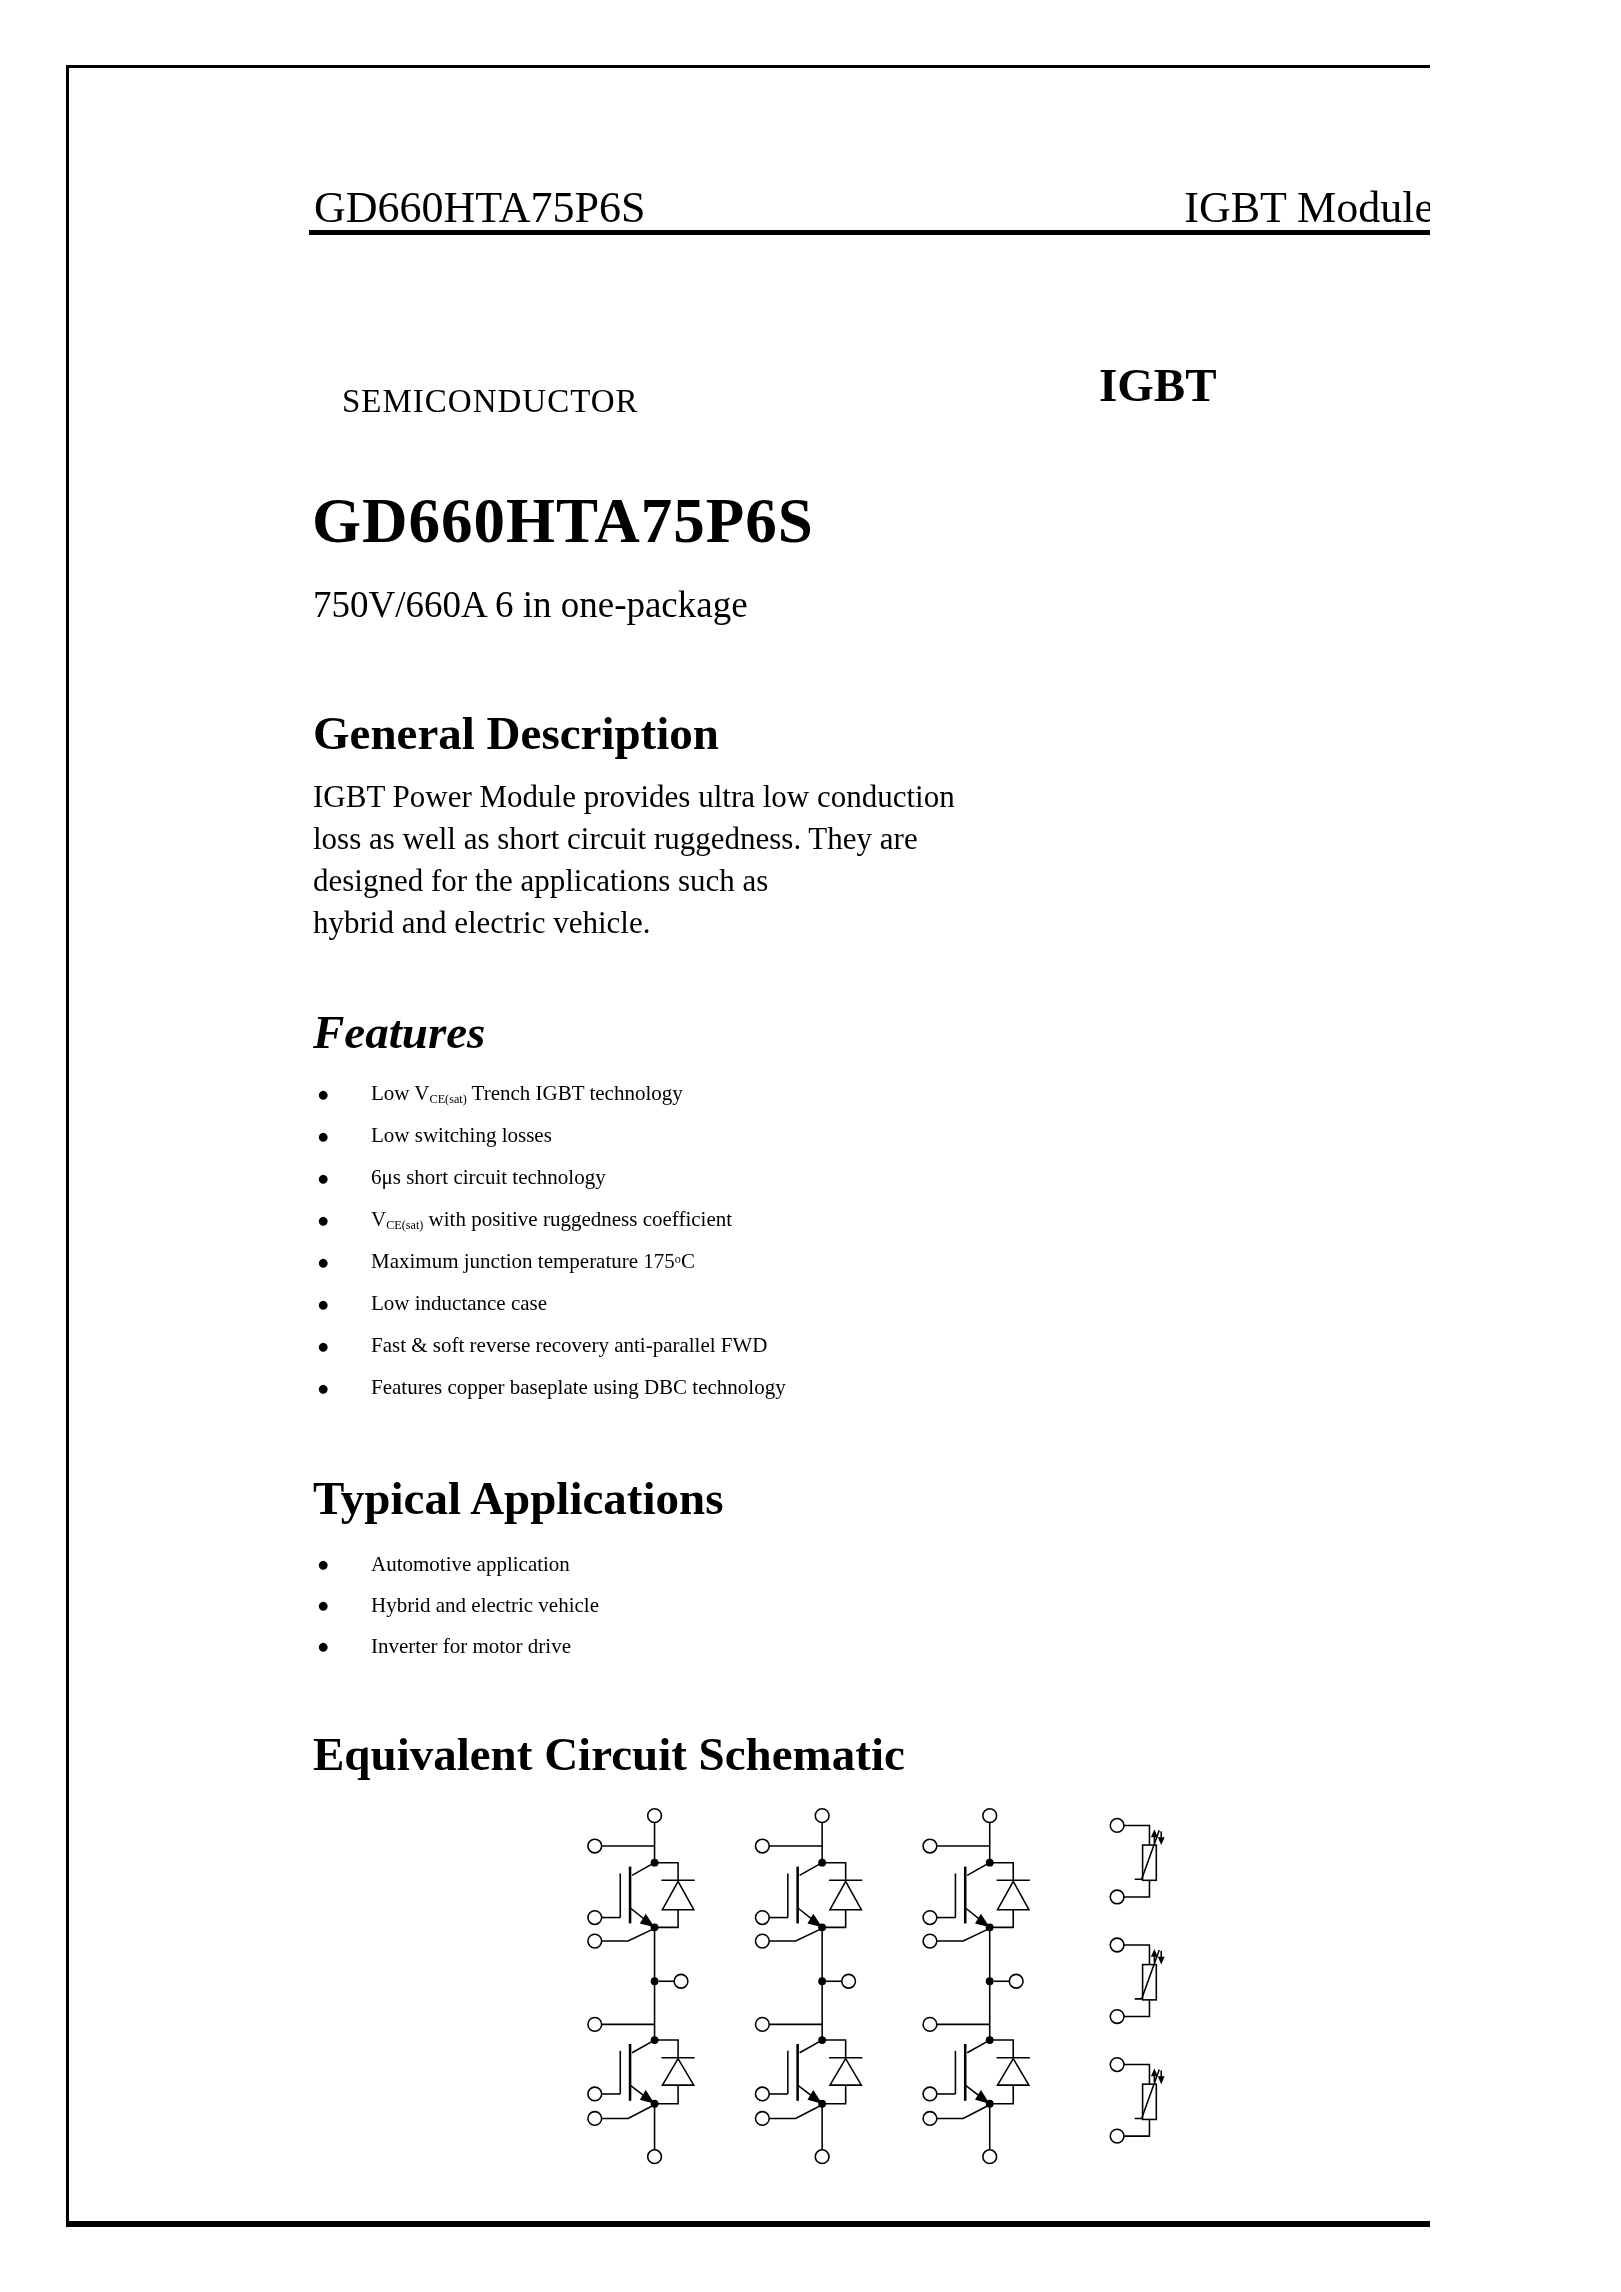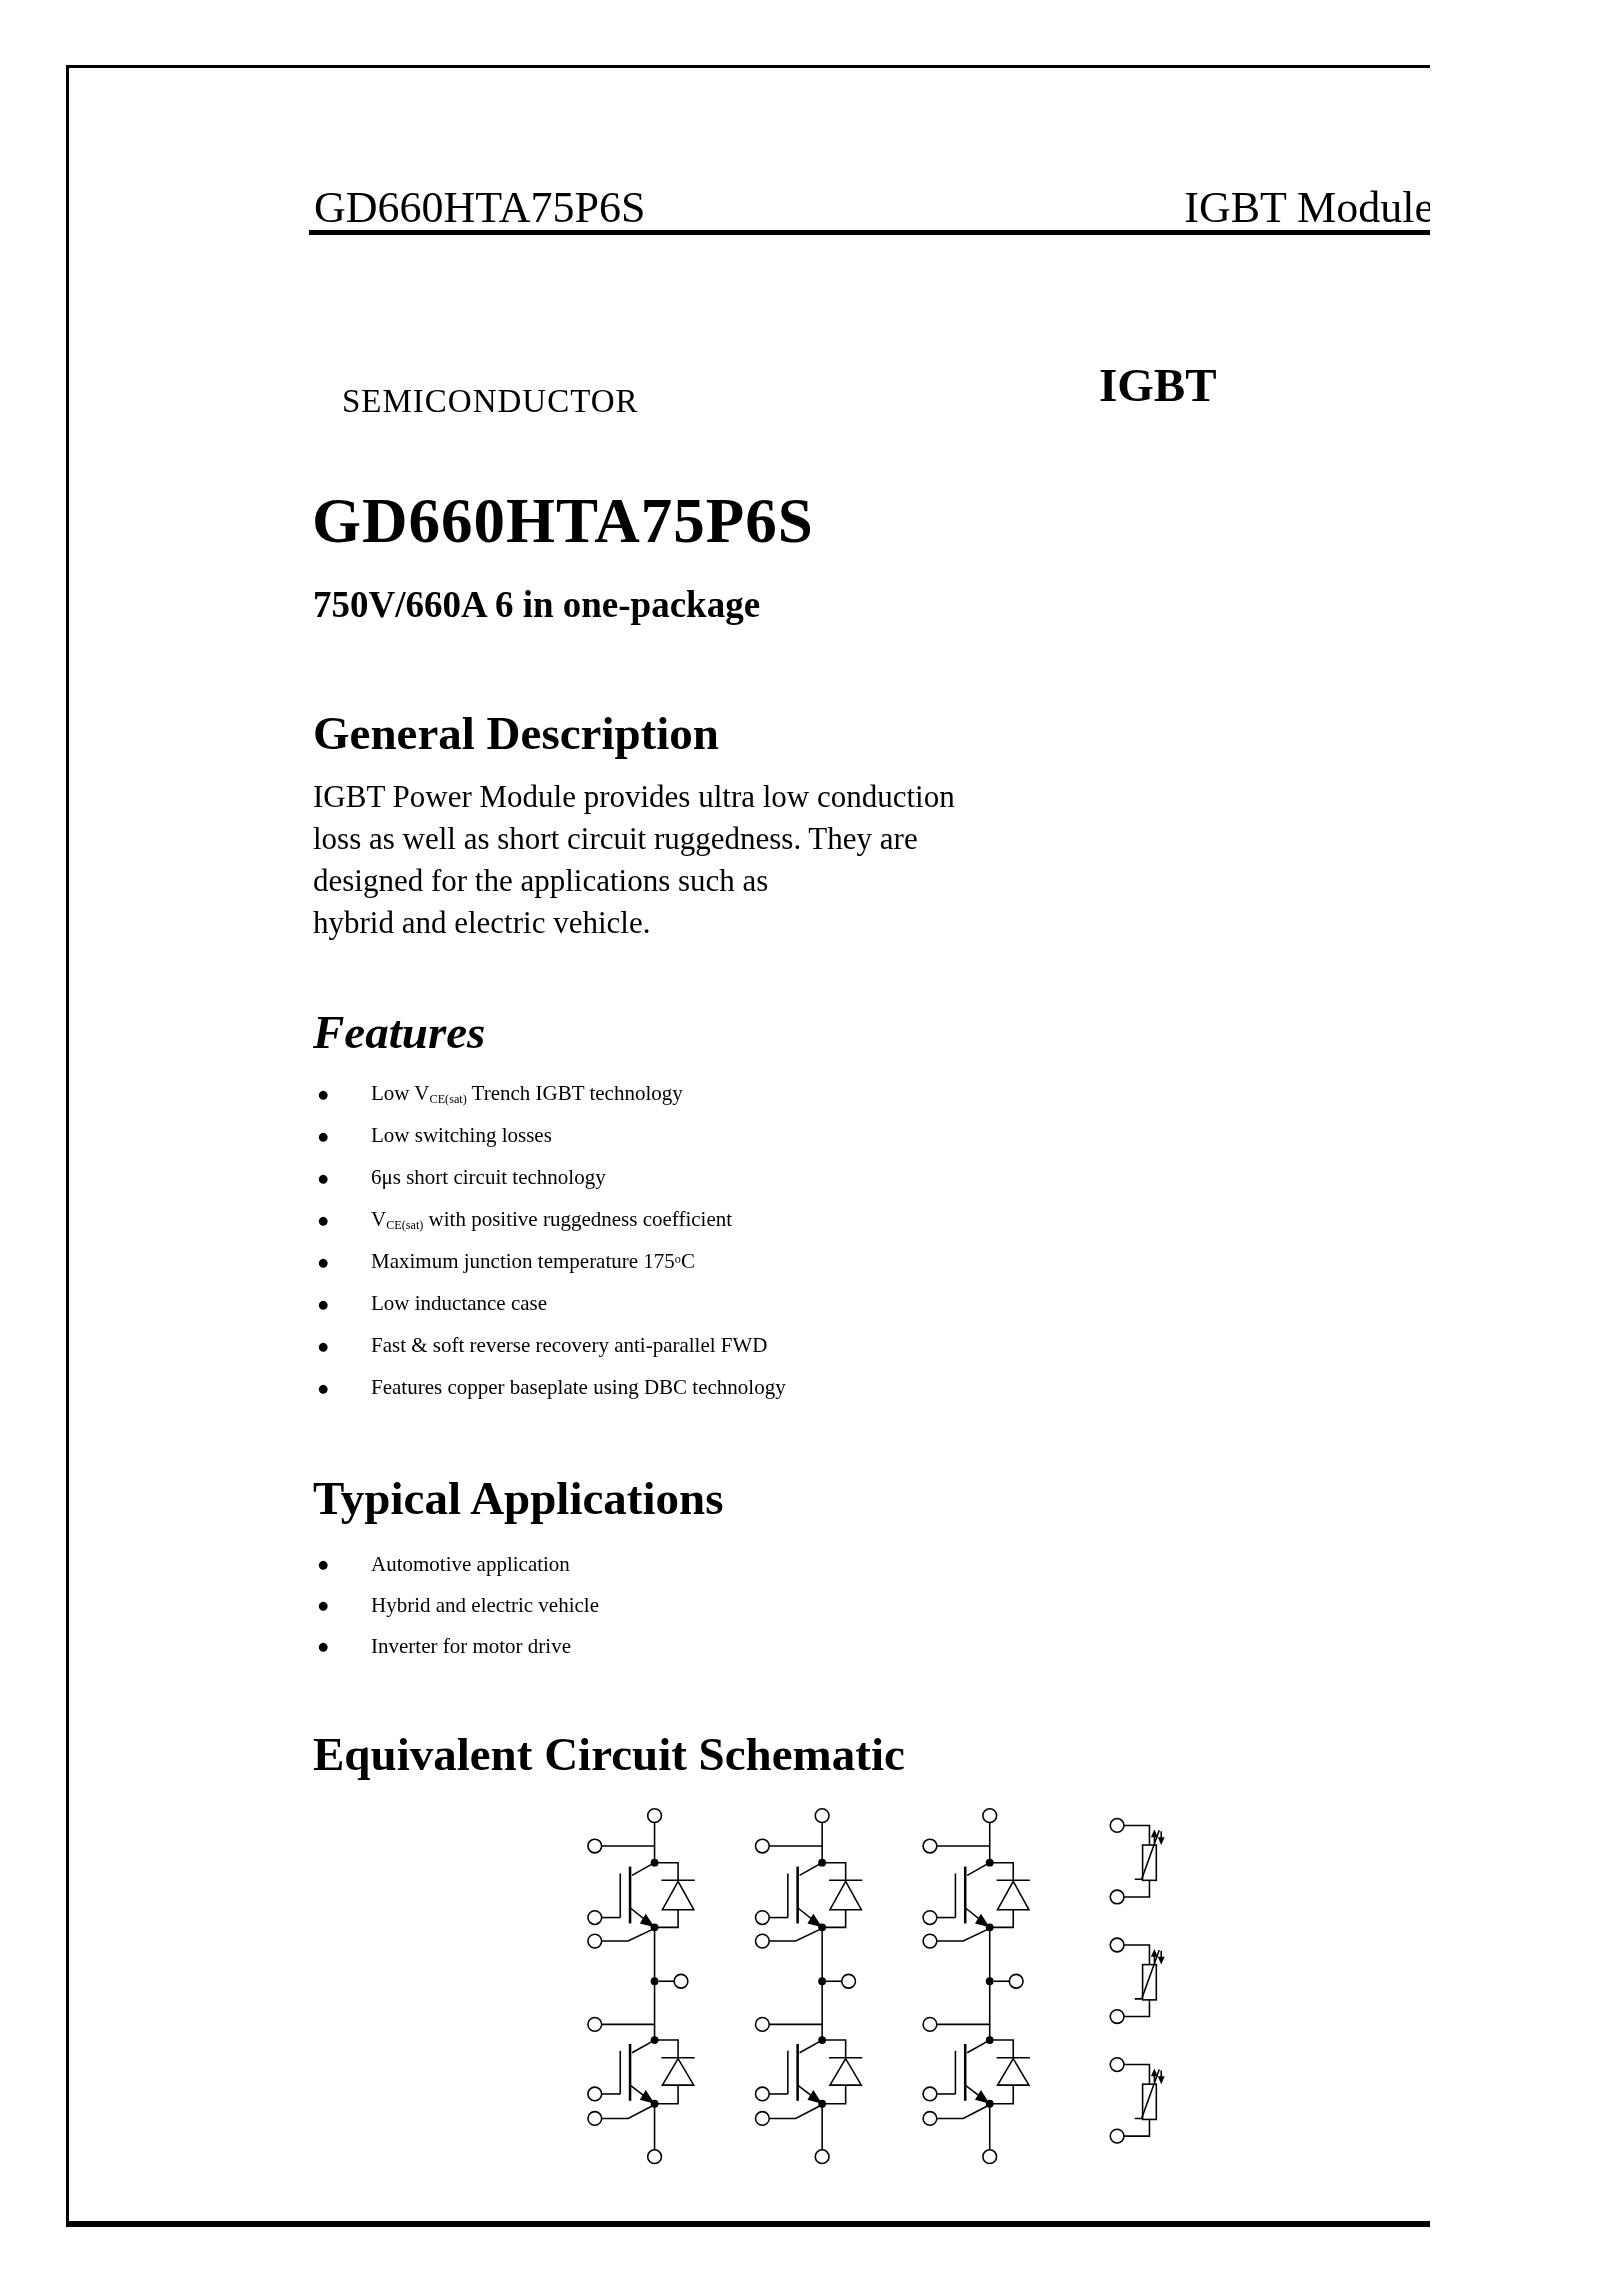--- a/index.html
+++ b/index.html
@@ -17,21 +17,21 @@
   .abs { position:absolute; white-space:nowrap; }
   .hdr-row {
     left:245px; top:118px; width:1120px;
     display:flex; justify-content:space-between;
     font-size:44px; line-height:1;
   }
   .hdr-rule { left:240px; top:162px; width:1144px; height:4.9px; background:#000; }
   .brand { left:245px; top:317px; font-size:33px; font-weight:normal; letter-spacing:1px; line-height:1;margin-left:28px; }
   .igbt-big { left:1030px; top:294px; font-size:47px; font-weight:bold; line-height:1; }
   .part-title { left:243px; top:422px; font-size:63px; font-weight:bold; letter-spacing:1px; line-height:1; }
-  .part-sub { left:244px; top:518px; font-size:37px; font-weight:bold; line-height:1; }
+  .part-sub { left:244px; top:518px; font-size:37px; font-weight:normal; line-height:1; }
   .sec-h { font-size:47px; font-weight:bold; line-height:1; }
   .para { left:244px; top:708px; font-size:31px; line-height:42px; }
   ul.blist { list-style:none; }
   ul.blist li { display:flex; align-items:center; }
   .feat li { height:42px; }
   .apps li { height:41px; }
   .bullet { display:inline-block; width:57px; padding-left:2.9px; font-size:20.6px; flex:0 0 57px; }
   .btxt { font-size:21px; }
   .btxt sub { font-size:0.58em; vertical-align:-0.22em; }
   .btxt sup { font-size:0.58em; vertical-align:0.45em; }

